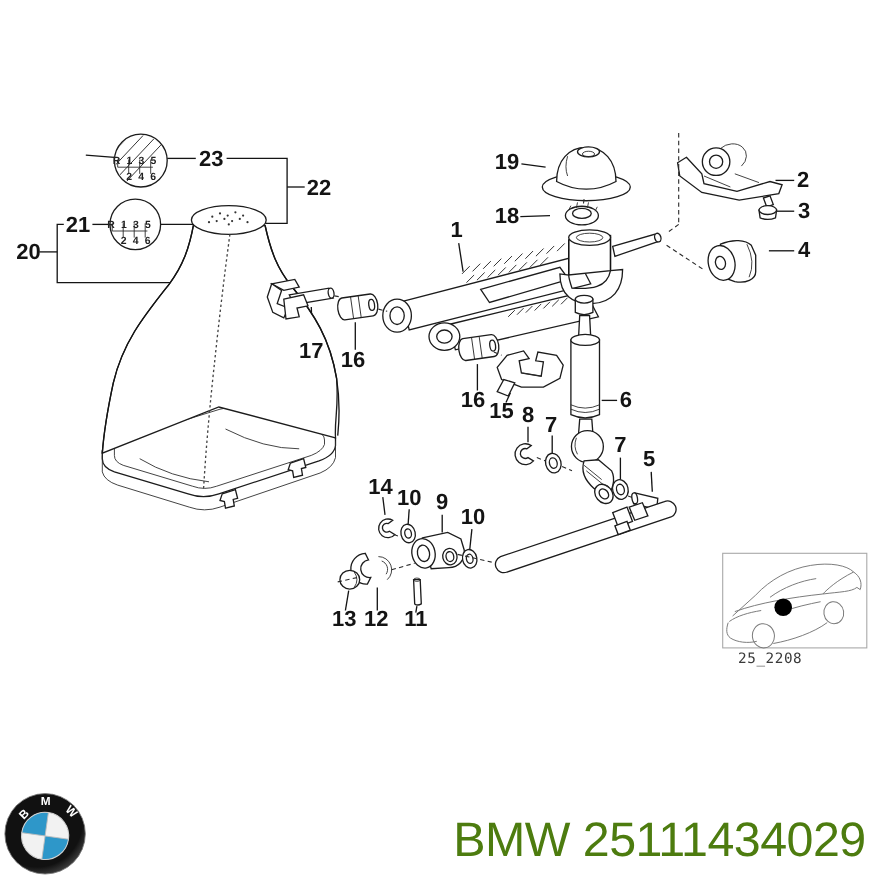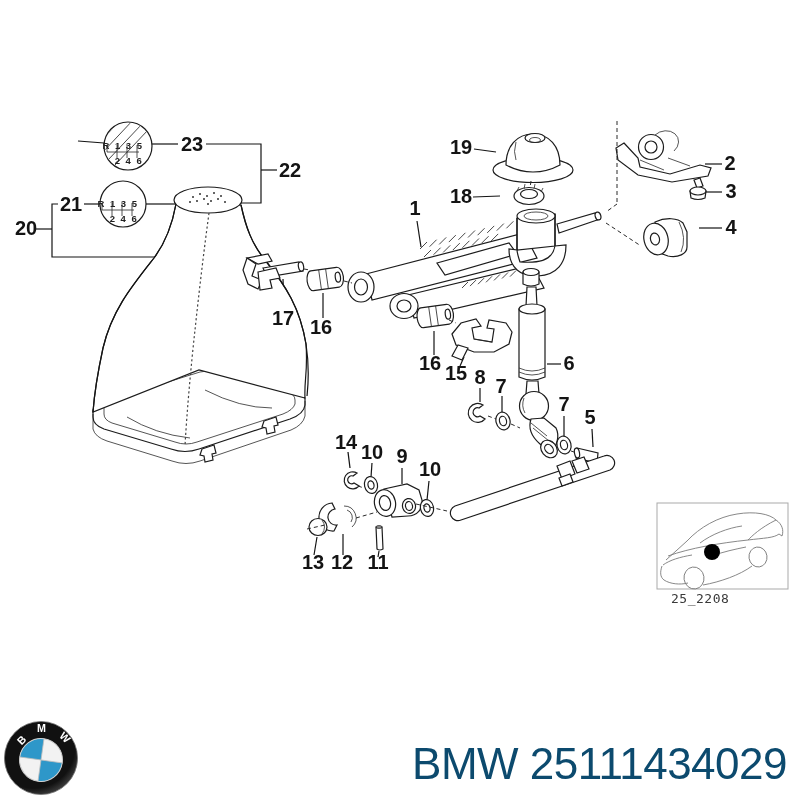--- a/index.html
+++ b/index.html
@@ -10,21 +10,21 @@
   .pat{font:bold 9.5px "Liberation Sans",sans-serif;fill:#222;letter-spacing:1.5px;}
   .code{font:13px "DejaVu Sans Mono",monospace;fill:#3a3a3a;letter-spacing:0.5px;}
   .ln{stroke:#141414;stroke-width:1.2;fill:none;}
   .part{stroke:#1c1c1c;stroke-width:1.2;fill:#ffffff;}
   .thin{stroke:#2a2a2a;stroke-width:0.8;fill:none;}
   .dash{stroke:#2a2a2a;stroke-width:1;fill:none;stroke-dasharray:4 3;}
   .stitch{stroke:#444;stroke-width:1.2;fill:none;stroke-dasharray:2.2 2.4;}
   .hatch{stroke:#333;stroke-width:0.9;fill:none;}
   .car{stroke:#7a7a7a;stroke-width:0.9;fill:none;}
   .footer-text{position:absolute;top:742px;right:13px;font-size:44px;line-height:1;
-        letter-spacing:-0.5px;color:#0c4a6e;font-family:"Liberation Sans",sans-serif;white-space:nowrap;}
+        letter-spacing:-0.5px;color:#4d7c0f;font-family:"Liberation Sans",sans-serif;white-space:nowrap;}
   .roundel{position:absolute;left:2px;top:719px;}
 </style>
 </head>
 <body>
 
 <div class="page">
 
 <svg class="diagram" width="800" height="715" viewBox="0 0 800 715" xmlns="http://www.w3.org/2000/svg">
   <defs>
     <clipPath id="clip-c23">

